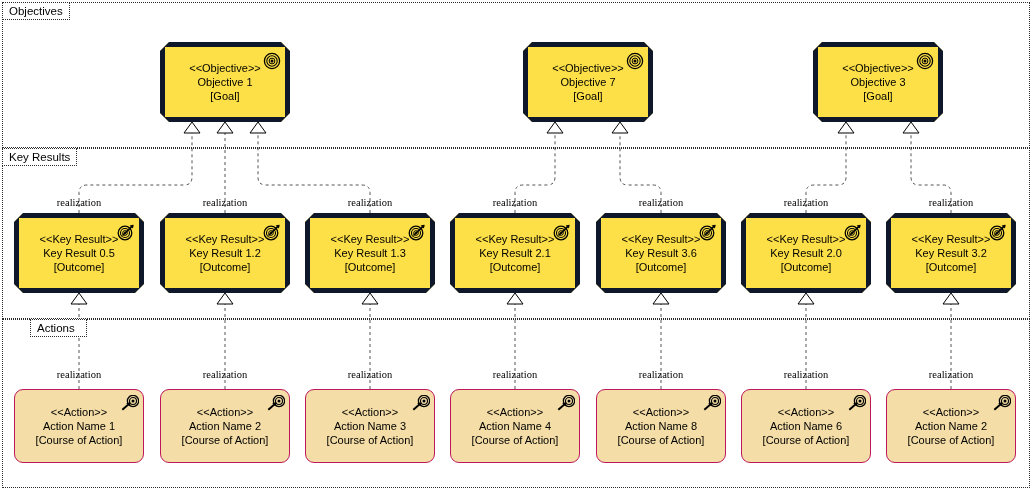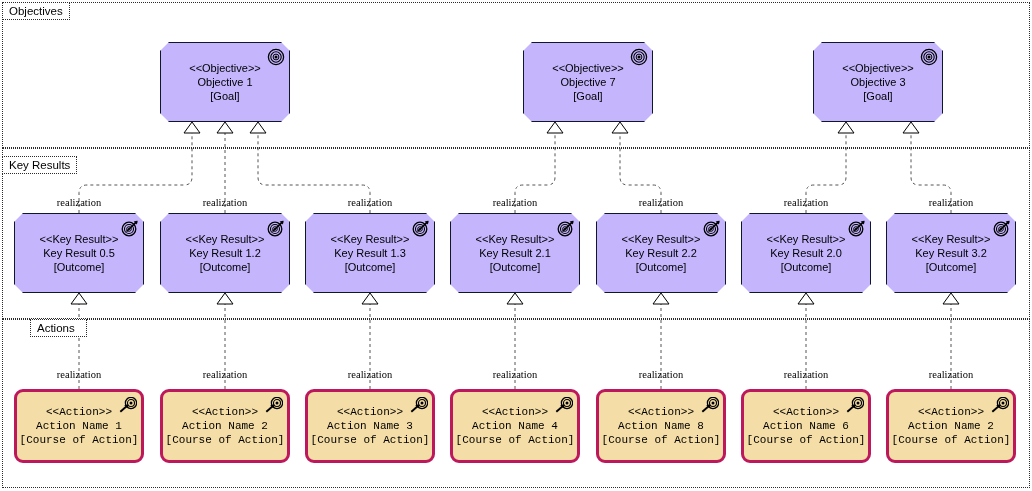--- a/index.html
+++ b/index.html
@@ -45,32 +45,31 @@
     line-height:14.2px;
     display:flex;
     flex-direction:column;
     align-items:center;
     justify-content:center;
   }
   .node .lbl{display:block;white-space:nowrap;}
 
   
   .motivation{
-    background:#c4b5fd;
-    border:1px solid #0f172a;
+    background:#fde047;
+    border:5px solid #0f172a;
     clip-path:polygon(9px 0,calc(100% - 9px) 0,100% 9px,100% calc(100% - 9px),
                       calc(100% - 9px) 100%,9px 100%,0 calc(100% - 9px),0 9px);
   }
 
   
   .strategy{
     background:#f4dda6;
-    border:3px solid #be185d;
+    border:1px solid #be185d;
     border-radius:9px;
-    font-family:Liberation Mono, monospace;
   }
 
   
   .node-icon{
     position:absolute;
     top:5px;right:5px;
     width:17px;height:17px;
     pointer-events:none;
   }
 
@@ -119,21 +118,21 @@
       <path d="M 806 293 L 798 304 L 814 304 Z" fill="#ffffff" stroke="#000000" stroke-width="1"></path>
       <path d="M 951 389 L 951 304" fill="none" stroke="#555555" stroke-width="1" stroke-dasharray="3,3"></path>
       <path d="M 951 293 L 943 304 L 959 304 Z" fill="#ffffff" stroke="#000000" stroke-width="1"></path>
     </svg>
 
   <div id="groups-layer">
       <div class="group" style="left: 2px; top: 2px; width: 1028px; height: 146px;">
         <div class="group-tab" style="width: 68px;">Objectives</div>
       </div>
       <div class="group" style="left: 2px; top: 148px; width: 1028px; height: 171px;">
-        <div class="group-tab" style="width: 75px; margin-top: 8px;">Key Results</div>
+        <div class="group-tab" style="width: 75px;">Key Results</div>
       </div>
       <div class="group" style="left: 2px; top: 319px; width: 1028px; height: 169px;">
         <div class="group-tab" style="width: 57px; margin-left: 28px;">Actions</div>
       </div>
     </div>
 
   <div id="nodes-layer">
       <div class="node motivation" style="left: 160px; top: 42px; width: 130px; height: 80px;">
         <span class="node-icon"><svg viewBox="0 0 18 18" width="18" height="18">
     <circle cx="9" cy="9" r="7.6" fill="none" stroke="#000" stroke-width="1.3"></circle>
@@ -222,21 +221,21 @@
       <div class="node motivation" style="left: 596px; top: 213px; width: 130px; height: 80px;">
         <span class="node-icon"><svg viewBox="0 0 18 18" width="18" height="18">
     <circle cx="8" cy="10" r="6.8" fill="none" stroke="#000" stroke-width="1.3"></circle>
     <circle cx="8" cy="10" r="4.5" fill="none" stroke="#000" stroke-width="1.1"></circle>
     <circle cx="8" cy="10" r="2.3" fill="none" stroke="#000" stroke-width="1"></circle>
     <circle cx="8" cy="10" r="1" fill="#000"></circle>
     <line x1="5.5" y1="12.5" x2="16" y2="2.4" stroke="#000" stroke-width="1.7"></line>
     <path d="M16.6 1.8 L12.6 2.6 L15.9 5.6 Z" fill="#000"></path>
   </svg></span>
         <span class="lbl">&lt;&lt;Key Result&gt;&gt;</span>
-        <span class="lbl">Key Result 2.2</span>
+        <span class="lbl">Key Result 3.6</span>
         <span class="lbl">[Outcome]</span>
       </div>
       <div class="node motivation" style="left: 741px; top: 213px; width: 130px; height: 80px;">
         <span class="node-icon"><svg viewBox="0 0 18 18" width="18" height="18">
     <circle cx="8" cy="10" r="6.8" fill="none" stroke="#000" stroke-width="1.3"></circle>
     <circle cx="8" cy="10" r="4.5" fill="none" stroke="#000" stroke-width="1.1"></circle>
     <circle cx="8" cy="10" r="2.3" fill="none" stroke="#000" stroke-width="1"></circle>
     <circle cx="8" cy="10" r="1" fill="#000"></circle>
     <line x1="5.5" y1="12.5" x2="16" y2="2.4" stroke="#000" stroke-width="1.7"></line>
     <path d="M16.6 1.8 L12.6 2.6 L15.9 5.6 Z" fill="#000"></path>

